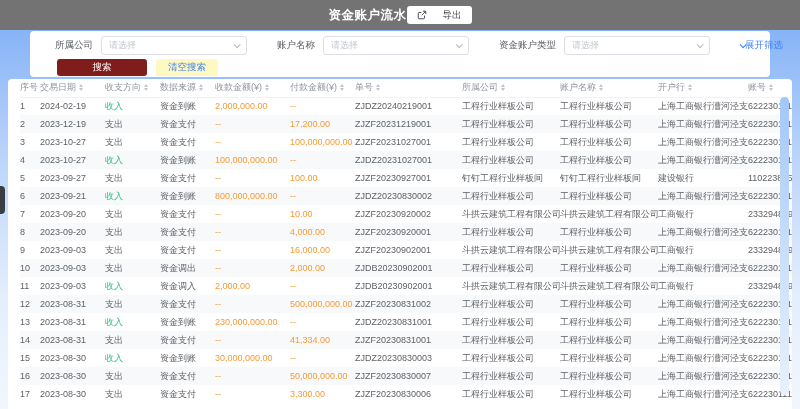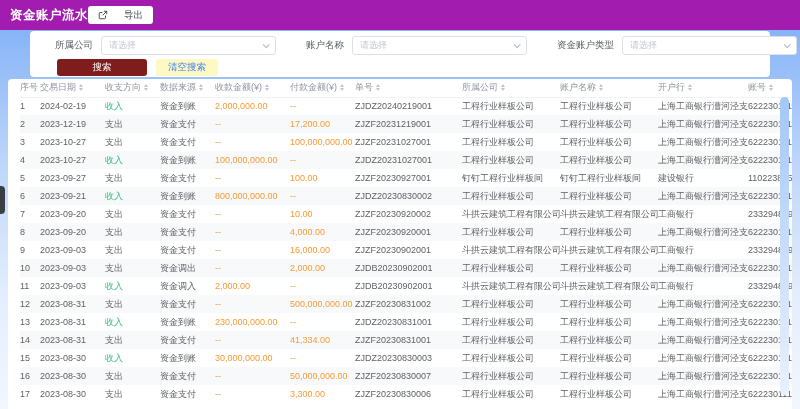--- a/index.html
+++ b/index.html
@@ -1,40 +1,40 @@
 <!DOCTYPE html>
 <html><head>
 <meta charset="utf-8">
 <style>
   * { margin:0; padding:0; box-sizing:border-box; }
   html,body { width:800px; height:409px; overflow:hidden; }
   body { font-family:"Liberation Sans","DejaVu Sans",sans-serif; position:relative; background:#2F7CF6; }
 
   
-  .topbar { position:absolute; top:0; left:0; width:800px; height:30px; background:#a21caf;
-            display:flex; align-items:center; justify-content:flex-start; padding:0 10px; z-index:3; }
+  .topbar { position:absolute; top:0; left:0; width:800px; height:30px; background:#737373;
+            display:flex; align-items:center; justify-content:center; padding:0 10px; z-index:3; }
   .title { color:#fff; font-size:12.5px; font-weight:bold; letter-spacing:.5px; }
   .export-btn { display:flex; align-items:center; gap:16px; background:#fff; border:none; border-radius:3px;
                 height:18px; padding:0 10px; font-size:9.5px; color:#40454d; cursor:pointer;
                 font-family:inherit; }
   .export-btn svg { display:block; }
 
   
   .page-body { position:absolute; top:30px; left:0; width:800px; height:379px;
                background:linear-gradient(180deg,#87B4F7 0%,#BDD6FA 35%,#E3EEFD 70%,#F2F7FE 100%); }
 
   
   .filter-card { position:absolute; top:1px; left:30px; width:740px; height:46px; background:#fff;
                  border-radius:4px; padding:5px 12px 0 12px; }
   .filter-row { display:flex; align-items:center; height:19px; }
   .filter-fields { display:flex; align-items:center; flex:1; }
   .field { display:flex; align-items:center; margin-right:30px; }
   .field:first-child { margin-left:13px; }
   .flabel { font-size:9.5px; color:#565b63; margin-right:8px; white-space:nowrap; }
-  .select { width:175px; height:19px; border:1px solid #DCDFE6; border-radius:3px; background:#fff;
+  .select { width:146px; height:19px; border:1px solid #DCDFE6; border-radius:3px; background:#fff;
             display:flex; align-items:center; justify-content:space-between; padding:0 7px; cursor:pointer; }
   .ph { font-size:9px; color:#C3C7CF; }
   .chev { width:5px; height:5px; border-right:1px solid #B4B9C2; border-bottom:1px solid #B4B9C2;
           transform:rotate(45deg) translateY(-1px); }
   .expand { display:flex; align-items:center; gap:0; color:#3D7FF7; font-size:9.5px; cursor:pointer;
             text-decoration:none; white-space:nowrap; }
   .expand .chev { border-color:#3D7FF7; }
   .btn-row { display:flex; align-items:center; margin-top:4px; }
   .search-btn { margin-left:15px; width:90px; height:17px; background:#7f1d1d; color:#fff; border:none;
                 border-radius:3px; font-size:9.5px; cursor:pointer; font-family:inherit; }

